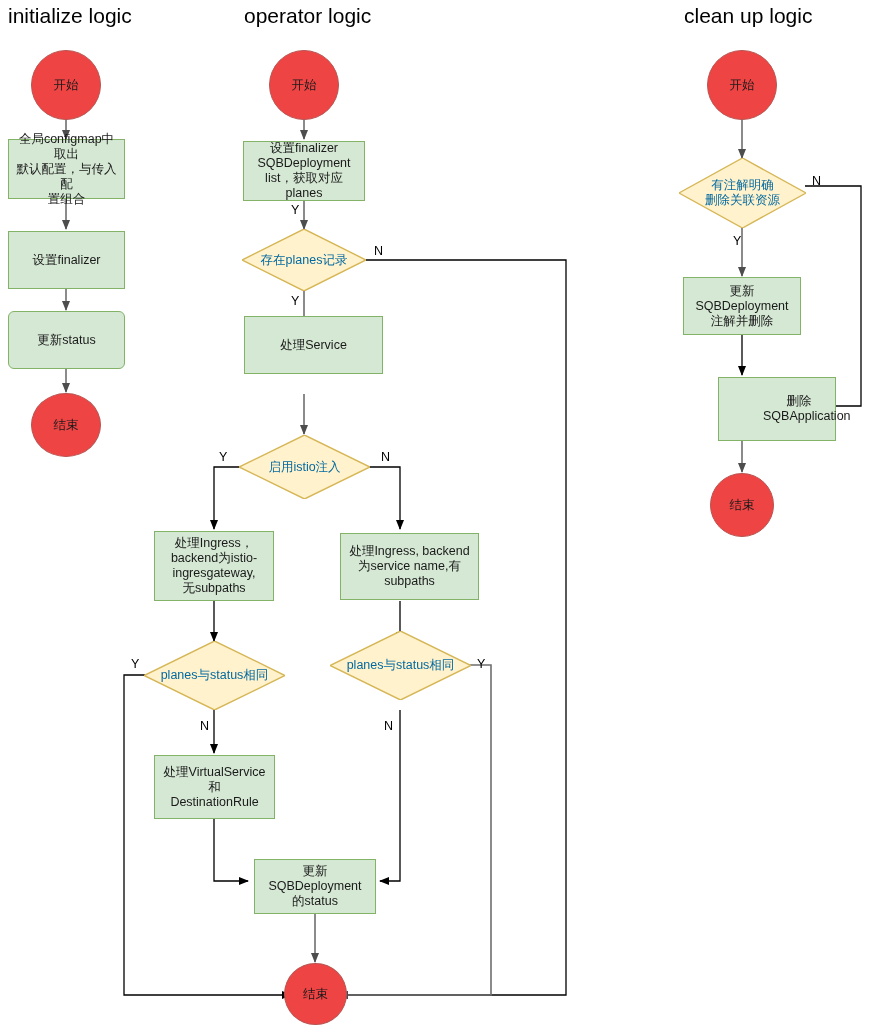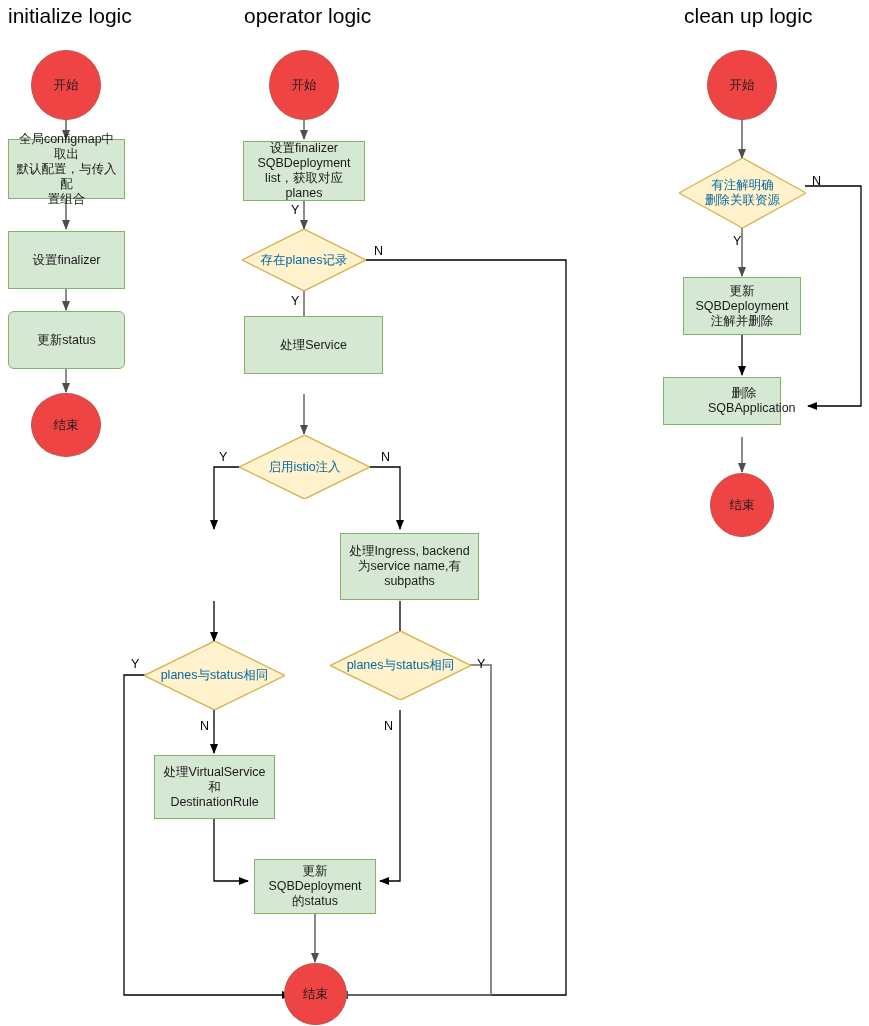--- a/index.html
+++ b/index.html
@@ -197,20 +197,26 @@
     <span class="label">处理Service</span>
   </div>
 
   <div class="dec-wrap" style="left:239px; top:435px; width:131px; height:64px;">
     <svg class="dec-shape" viewBox="0 0 131 64" preserveAspectRatio="none">
       <polygon points="65.5,0 131,32 65.5,64 0,32" fill="#fff2cc" stroke="#d6b656" stroke-width="1.4"></polygon>
     </svg>
     <span class="dec-label">启用istio注入</span>
   </div>
 
+  <div class="node proc" style="left:154px; top:531px; width:120px; height:70px;">
+    <span class="label">处理Ingress，
+backend为istio-
+ingresgateway,
+无subpaths</span>
+  </div>
 
   <div class="node proc" style="left:340px; top:533px; width:139px; height:67px;">
     <span class="label">处理Ingress, backend
 为service name,有
 subpaths</span>
   </div>
 
   <div class="dec-wrap" style="left:144px; top:641px; width:141px; height:69px;">
     <svg class="dec-shape" viewBox="0 0 141 69" preserveAspectRatio="none">
       <polygon points="70.5,0 141,34.5 70.5,69 0,34.5" fill="#fff2cc" stroke="#d6b656" stroke-width="1.4"></polygon>
@@ -249,21 +255,21 @@
     </svg>
     <span class="dec-label">有注解明确
 删除关联资源</span>
   </div>
 
   <div class="node proc" style="left:683px; top:277px; width:118px; height:58px;">
     <span class="label">更新SQBDeployment
 注解并删除</span>
   </div>
 
-  <div class="node proc" style="left:663px; top:377px; width:118px; height:48px;padding-left:44px;">
+  <div class="node proc" style="left:718px; top:377px; width:118px; height:64px;padding-left:44px;">
     <span class="label">删除SQBApplication</span>
   </div>
 
   <div class="node term" style="left:710px; top:473px; width:64px; height:64px;">
     <span class="label">结束</span>
   </div>
 
   <div class="edge-label" style="left:291px; top:203px;">Y</div>
   <div class="edge-label" style="left:291px; top:294px;">Y</div>
   <div class="edge-label" style="left:374px; top:244px;">N</div>

